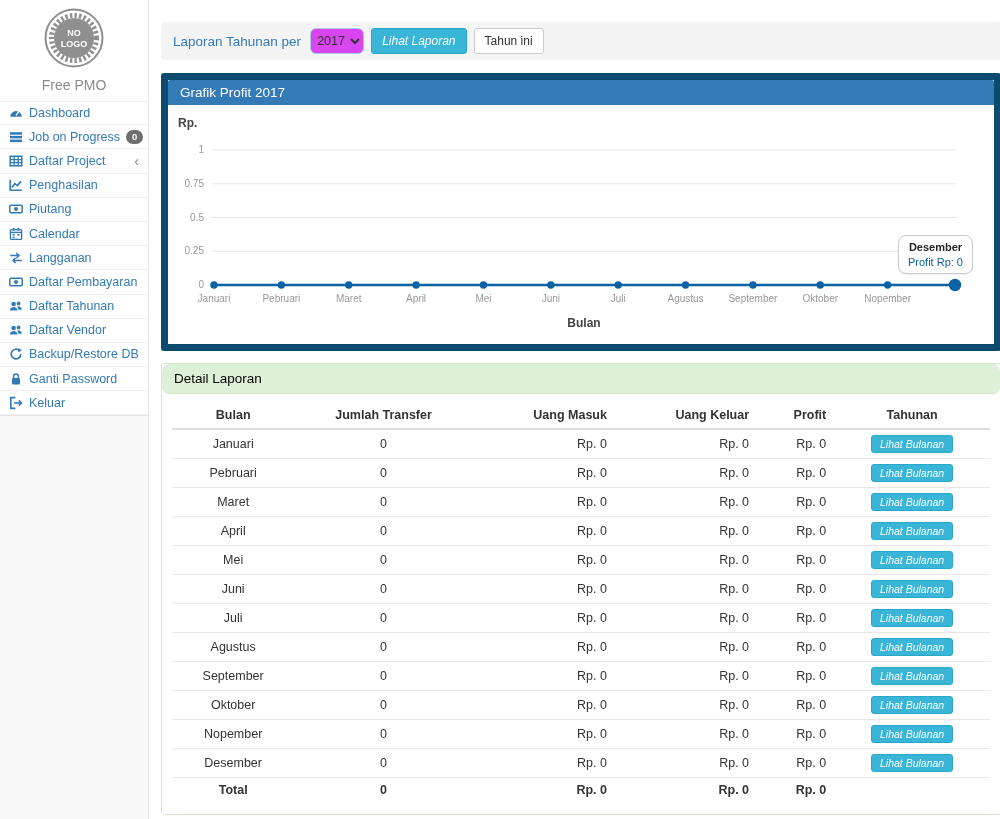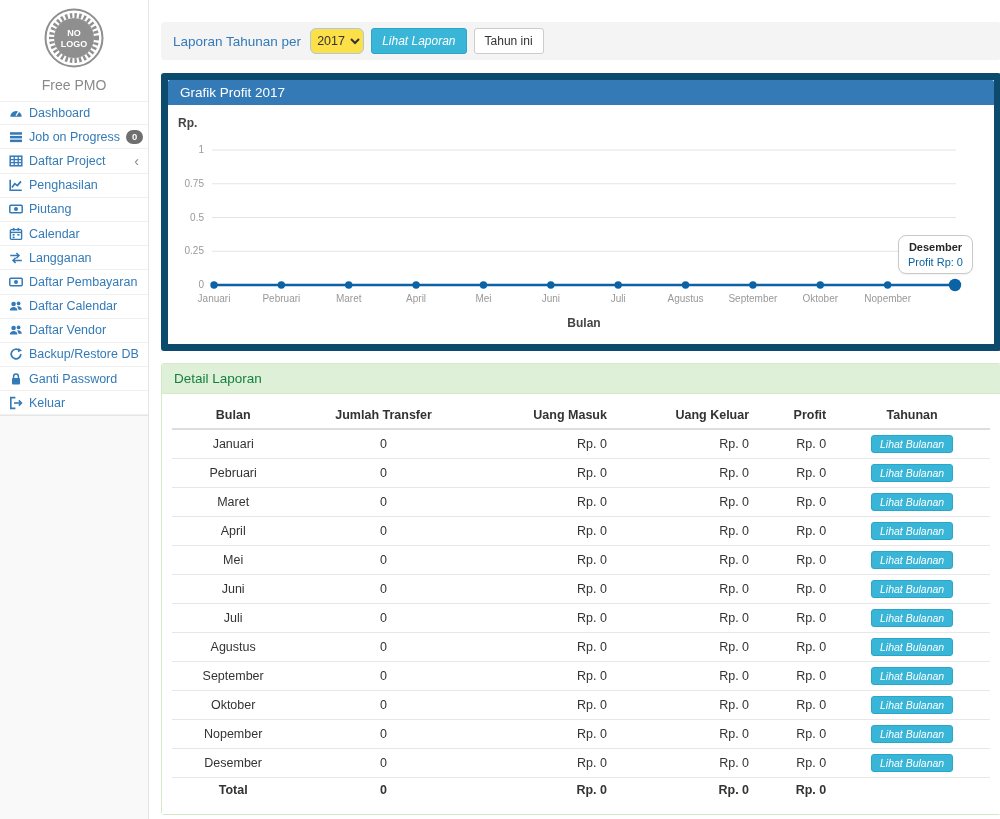--- a/index.html
+++ b/index.html
@@ -26,42 +26,42 @@
   .content { flex:1; background:#fff; padding:8px 10px 0 12px; display:flex; flex-direction:column; }
   .breadcrumb { background:#f5f5f5; border-radius:4px; padding:8px 15px; font-size:12.5px;
                 display:flex; gap:7px; align-items:center; color:#777; }
   .breadcrumb a { color:#337ab7; text-decoration:none; cursor:pointer; }
   .breadcrumb .sep { color:#ccc; }
 
   .toolbar { background:#f4f4f4; border-radius:4px; margin-top:14px; padding:6px 12px;
              display:flex; align-items:center; gap:7px; height:38px; }
   .toolbar-label { color:#337ab7; font-weight:normal; font-size:13.5px; margin-right:2px; }
   select.year { height:26px; width:54px; font-size:12.5px; border:1px solid #a9cbe0; border-radius:6px;
-                background:#fde047; color:#333; padding:0 2px; }
+                background:#d946ef; color:#333; padding:0 2px; }
   .btn { border-radius:3px; font-size:12px; padding:4px 10px; height:26px; cursor:pointer; border:1px solid transparent; }
   .btn-info { background:#39b5d7; border-color:#2aa6c9; color:#fff;font-style:italic; }
   .btn-default { background:#fff; border-color:#ccc; color:#333; }
 
   
   .panel { border-radius:3px; margin-top:13px; }
   .panel-primary { border:7px solid #0c4a6e; }
   .panel-primary > .panel-heading { background:#337ab7; color:#fff; font-size:13.5px; padding:5px 12px;
                                     border-top-left-radius:2px; border-top-right-radius:2px; }
   .chart-body { position:relative; background:#fff; height:239px; }
   svg text { font-family:"Liberation Sans", sans-serif; }
   .chart-tip { position:absolute; top:130px; right:21px; background:#fff; border:1px solid #c9c9c9;
                border-radius:8px; padding:5px 9px; text-align:center; font-size:11px;
                box-shadow:0 1px 2px rgba(0,0,0,.06); }
   .tt-label { font-weight:bold; color:#262626; }
   .tt-value { color:#0b62a4; margin-top:3px;text-align:center; }
 
   
   .panel-success { border:1px solid #d6e9c6; margin-top:12px; }
-  .panel-success > .panel-heading { background:#dff0d8; color:#15803d; font-size:13.5px; padding:7px 12px;
-                                    border-bottom:1px solid #d6e9c6; border-top-left-radius:2px; border-top-right-radius:2px; }
+  .panel-success > .panel-heading { background:#dff0d8; color:#000000; font-size:13.5px; padding:7px 12px;
+                                    border-bottom:1px solid #d6e9c6; border-top-left-radius:2px; border-top-right-radius:2px;border-radius:7px; }
   .panel-success .panel-body { padding:8px 10px 12px; background:#fff; }
   table.report { width:100%; border-collapse:collapse; font-size:12.5px; color:#333; }
   table.report th { font-weight:bold; padding:6px 8px; border-bottom:2px solid #ddd; }
   table.report td { padding:5px 8px; border-bottom:1px solid #e7e7e7; }
   table.report tr:last-child td { border-bottom:none; }
   .al-c { text-align:center; } .al-r { text-align:right; }
   .btn-xs { font-size:10.5px; padding:2px 8px; height:auto; }
   .total-row td { font-weight:bold; }
 </style>
 </head>
@@ -166,21 +166,21 @@
         </a>
         <a class="side-item">
           <span class="s-icon">
             <svg viewBox="0 0 14 14">
               <circle cx="9.6" cy="4.4" r="1.9" fill="#337ab7"></circle>
               <path d="M8.2 7.4c2.3-.4 4.6.9 4.6 3.4H9.6z" fill="#337ab7"></path>
               <circle cx="4.6" cy="5" r="2.3" fill="#337ab7"></circle>
               <path d="M.8 11.6c0-2.4 1.7-3.7 3.8-3.7s3.8 1.3 3.8 3.7z" fill="#337ab7"></path>
             </svg>
           </span>
-          <span class="s-label">Daftar Calendar</span>
+          <span class="s-label">Daftar Tahunan</span>
         </a>
         <a class="side-item">
           <span class="s-icon">
             <svg viewBox="0 0 14 14">
               <circle cx="9.6" cy="4.4" r="1.9" fill="#337ab7"></circle>
               <path d="M8.2 7.4c2.3-.4 4.6.9 4.6 3.4H9.6z" fill="#337ab7"></path>
               <circle cx="4.6" cy="5" r="2.3" fill="#337ab7"></circle>
               <path d="M.8 11.6c0-2.4 1.7-3.7 3.8-3.7s3.8 1.3 3.8 3.7z" fill="#337ab7"></path>
             </svg>
           </span>

